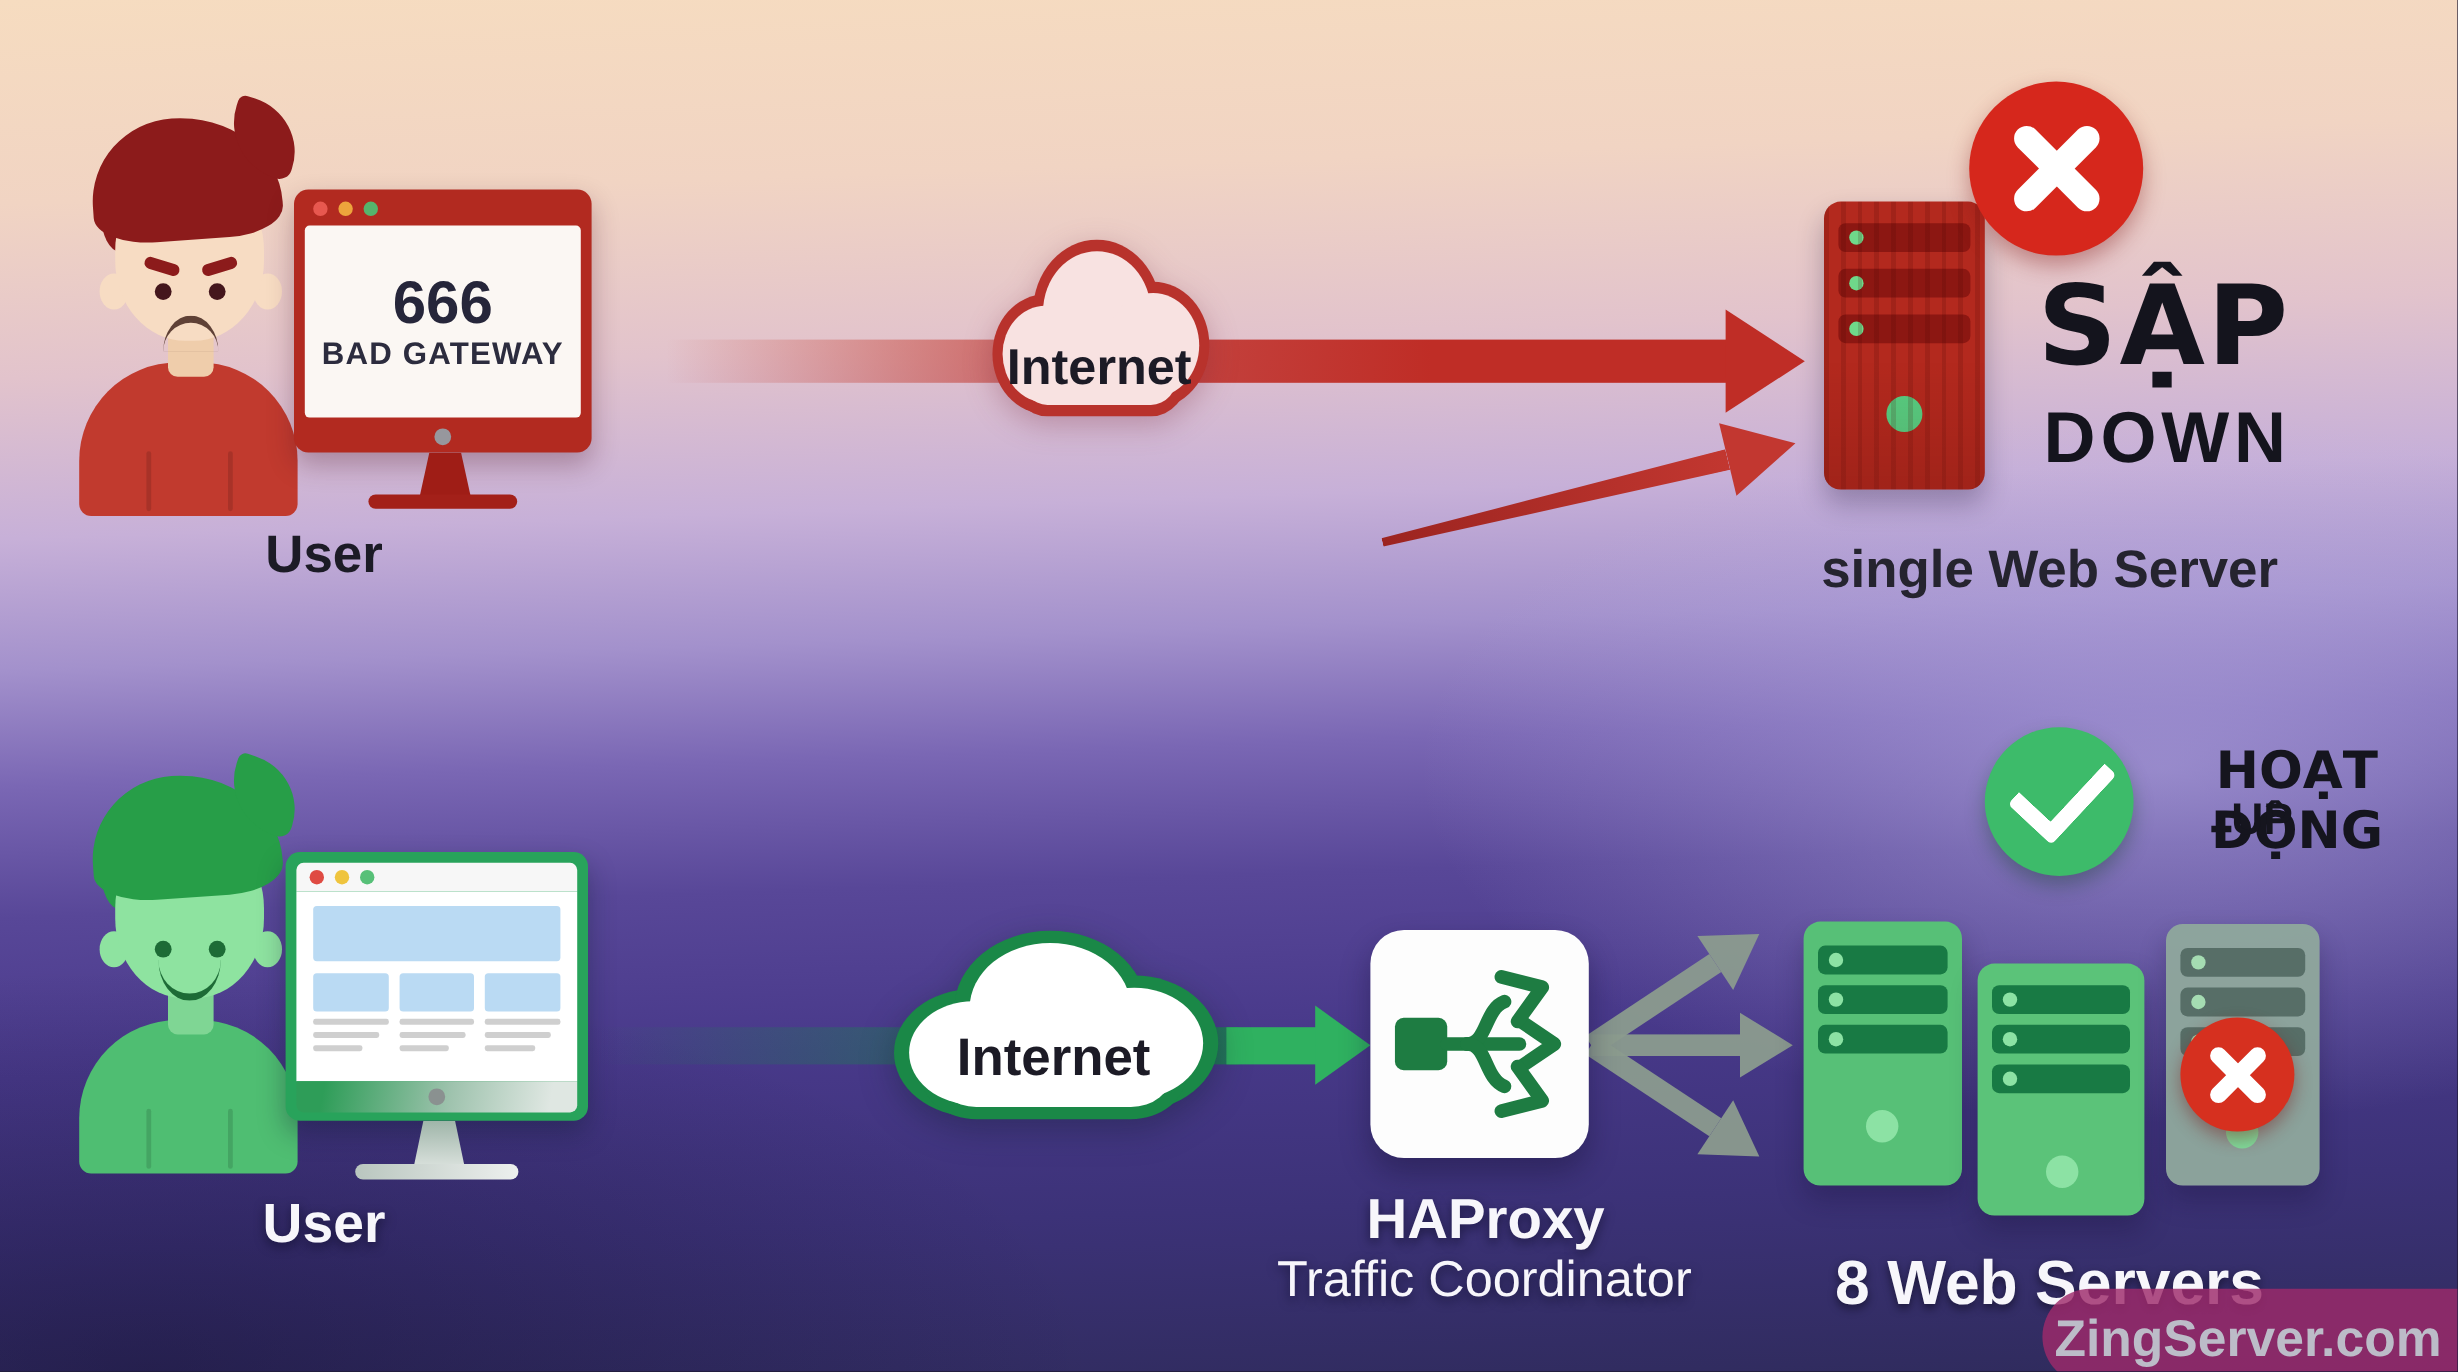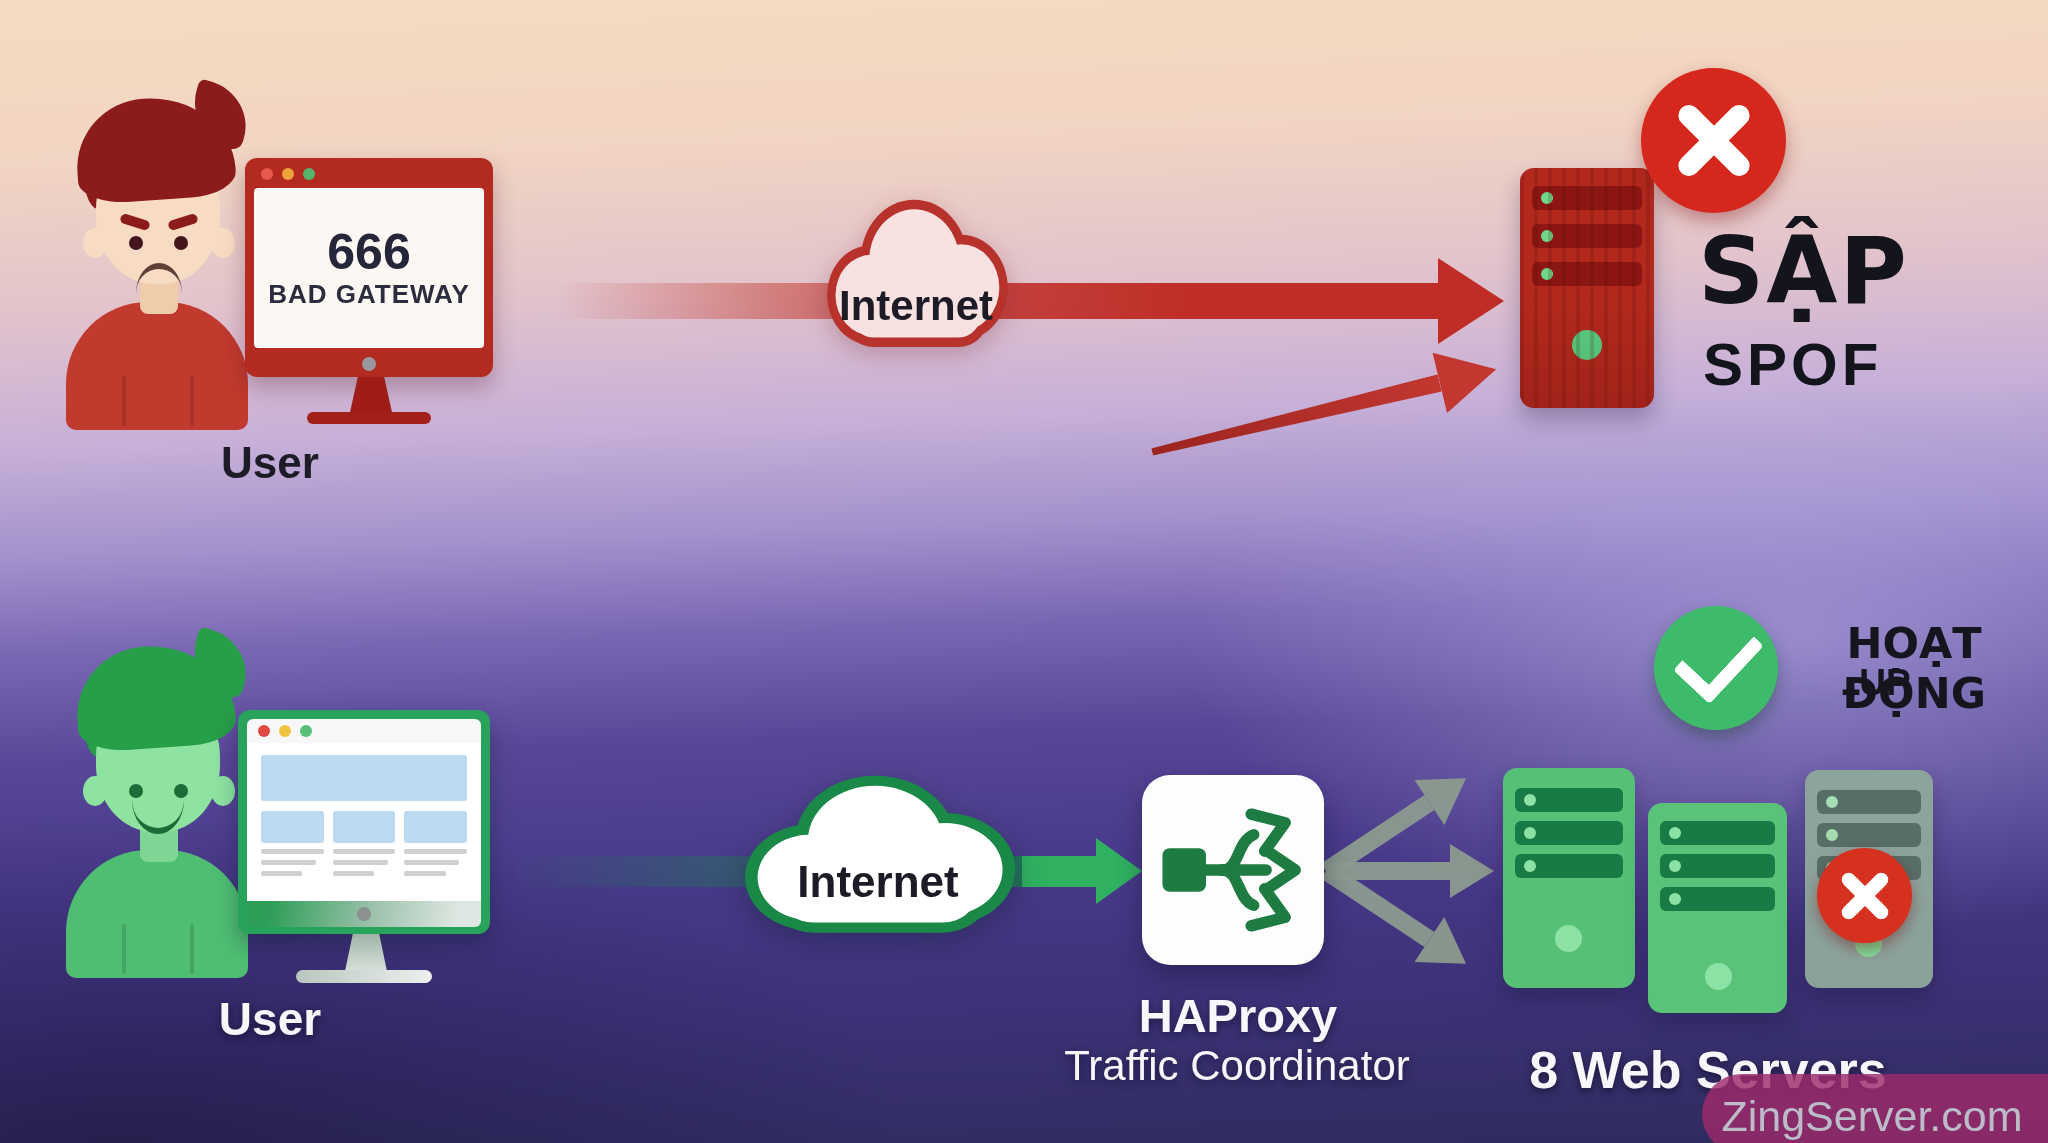--- a/index.html
+++ b/index.html
@@ -131,21 +131,22 @@
     <div class="grunge"></div>
   </div>
 
   <div class="badge" style="left:1641px;top:68px;width:145px;height:145px;background:#d6271c;box-shadow:0 8px 18px rgba(130,25,25,.4);">
     <div class="xbar" style="width:92px;height:21px;transform:rotate(45deg);"></div>
     <div class="xbar" style="width:92px;height:21px;transform:rotate(-45deg);"></div>
   </div>
 
   <div class="lbl dark" style="left:175px;top:438px;width:190px;font-size:44px;font-weight:700;">User</div>
   <div class="lbl dark vi" style="left:1698px;top:218px;width:260px;text-align:left;font-size:92px;font-weight:900;letter-spacing:2px;color:#14141d;">SẬP</div>
-  <div class="lbl dark" style="left:1703px;top:330px;width:260px;text-align:left;font-size:60px;font-weight:800;letter-spacing:4px;color:#14141d;">SPOF</div>
+  <div class="lbl dark" style="left:1703px;top:330px;width:260px;text-align:left;font-size:60px;font-weight:800;letter-spacing:4px;color:#14141d;">DOWN</div>
+  <div class="lbl dark" style="left:1508px;top:450px;width:400px;font-size:44px;font-weight:700;color:#25242f;">single Web Server</div>
 
   <div class="abs" style="left:498px;top:856px;width:534px;height:31px;
               background:linear-gradient(90deg, rgba(25,132,78,0) 0%, rgba(25,132,78,.35) 40%, rgba(25,132,78,.8) 100%);"></div>
 
   <div class="abs" style="left:1022px;top:856px;width:76px;height:31px;background:#2fb160;"></div>
   <div class="abs" style="left:1096px;top:838px;width:0;height:0;border-left:46px solid #2fb160;border-top:33px solid transparent;border-bottom:33px solid transparent;"></div>
 
   <div class="abs" style="left:1326px;top:871px;width:170px;height:0;transform:rotate(-33.5deg);transform-origin:left center;">
     <div class="abs" style="left:0;top:-9px;width:124px;height:18px;background:rgba(139,155,142,.95);"></div>
     <div class="abs" style="left:124px;top:-27px;width:0;height:0;border-left:44px solid rgba(139,155,142,.95);border-top:27px solid transparent;border-bottom:27px solid transparent;"></div>
@@ -294,15 +295,15 @@
   </div>
 
   <div class="lbl light" style="left:175px;top:992px;width:190px;font-size:46px;font-weight:700;">User</div>
   <div class="lbl light" style="left:1037px;top:1042px;width:400px;font-size:42px;font-weight:500;">Traffic Coordinator</div>
   <div class="lbl light" style="left:1118px;top:988px;width:240px;font-size:47px;font-weight:800;">HAProxy</div>
   <div class="lbl dark vi" style="left:1790px;top:618px;width:248px;font-size:43px;font-weight:800;color:#15151e;">HOẠT ĐỘNG</div>
   <div class="lbl dark" style="left:1760px;top:662px;width:250px;font-size:37px;font-weight:800;color:#15151e;">UP</div>
   <div class="lbl light" style="left:1508px;top:1040px;width:400px;font-size:52px;font-weight:800;text-shadow:0 3px 7px rgba(10,8,25,.6);">8 Web Servers</div>
 
   <div class="abs" style="left:1702px;top:1074px;width:370px;height:80px;background:rgba(158,42,106,.82);border-radius:44px 0 0 44px;"></div>
-  <div class="lbl" style="left:1712px;top:1092px;width:320px;font-size:43px;font-weight:400;color:#bcbcc8;">ZingServer.com</div>
+  <div class="lbl" style="left:1712px;top:1092px;width:320px;font-size:43px;font-weight:700;color:#bcbcc8;">ZingServer.com</div>
 
 </div>
 
 </body></html>

